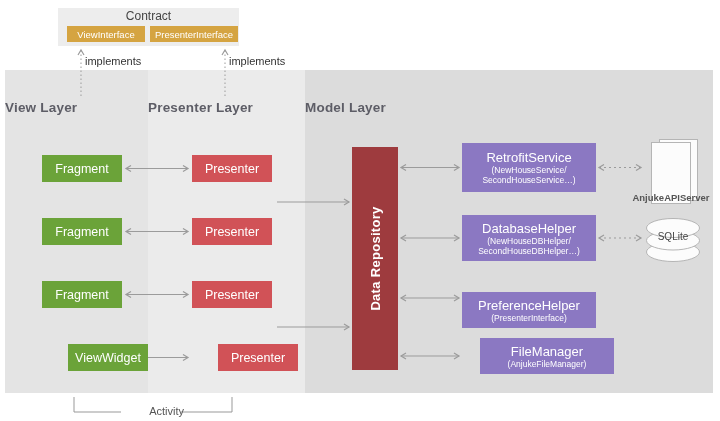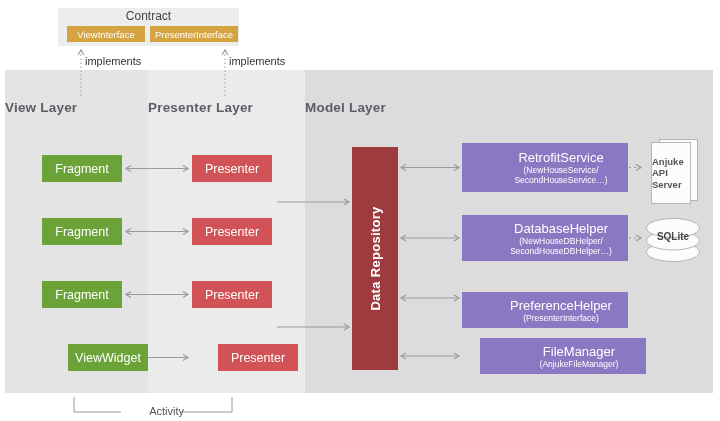--- a/index.html
+++ b/index.html
@@ -36,36 +36,36 @@
   .r1{top:155px;} .r2{top:218px;} .r3{top:281px;} .r4{top:344px;margin-left:26px;}
 
   
   .repo{left:352px;top:147px;width:46px;height:223px;background:#9e3b3e;
        display:flex;align-items:center;justify-content:center;}
   .repo span{transform:rotate(-90deg);white-space:nowrap;color:#fff;
        font-weight:bold;font-size:13px;letter-spacing:.3px;}
 
   
   .mbox{left:462px;width:134px;background:#8b78c2;color:#fff;
-       display:flex;flex-direction:column;align-items:center;justify-content:center;padding-left:32px;}
+       display:flex;flex-direction:column;align-items:center;justify-content:center;}
   .mbox .t{font-size:13px;line-height:15px;}
   .mbox .s{font-size:8.5px;line-height:10px;}
   .m1{top:143px;height:49px;} .m2{top:215px;height:46px;}
   .m3{top:280px;height:36px;margin-top:12px;} .m4{top:338px;height:36px;margin-left:18px;}
 
   
   .server{left:651px;top:139px;width:46px;height:65px;}
   .page{position:absolute;background:#fcfcfc;border:1px solid #b5b5b5;}
   .page-back{left:8px;top:0;width:37px;height:60px;}
   .page-front{left:0;top:3px;width:38px;height:60px;
-       display:flex;flex-direction:column;align-items:flex-start;justify-content:center;}
+       display:flex;flex-direction:row;align-items:flex-end;justify-content:center;}
   .page-front div{font-size:9.5px;font-weight:bold;color:#555;line-height:11.5px;}
   .dbicon{left:645px;top:216px;width:56px;height:47px;}
   .dbicon .dblabel{position:absolute;left:0;top:15px;width:56px;text-align:center;
-       font-size:10px;font-weight:bold;color:#444;}
+       font-size:10px;font-weight:normal;color:#444;}
 
   
   .activity{left:118px;top:405px;width:66px;text-align:right;
        font-size:11px;color:#555;}
 </style>
 </head>
 <body>
 
 <div class="abs contract"></div>
 <div class="abs contract-title">Contract</div>

